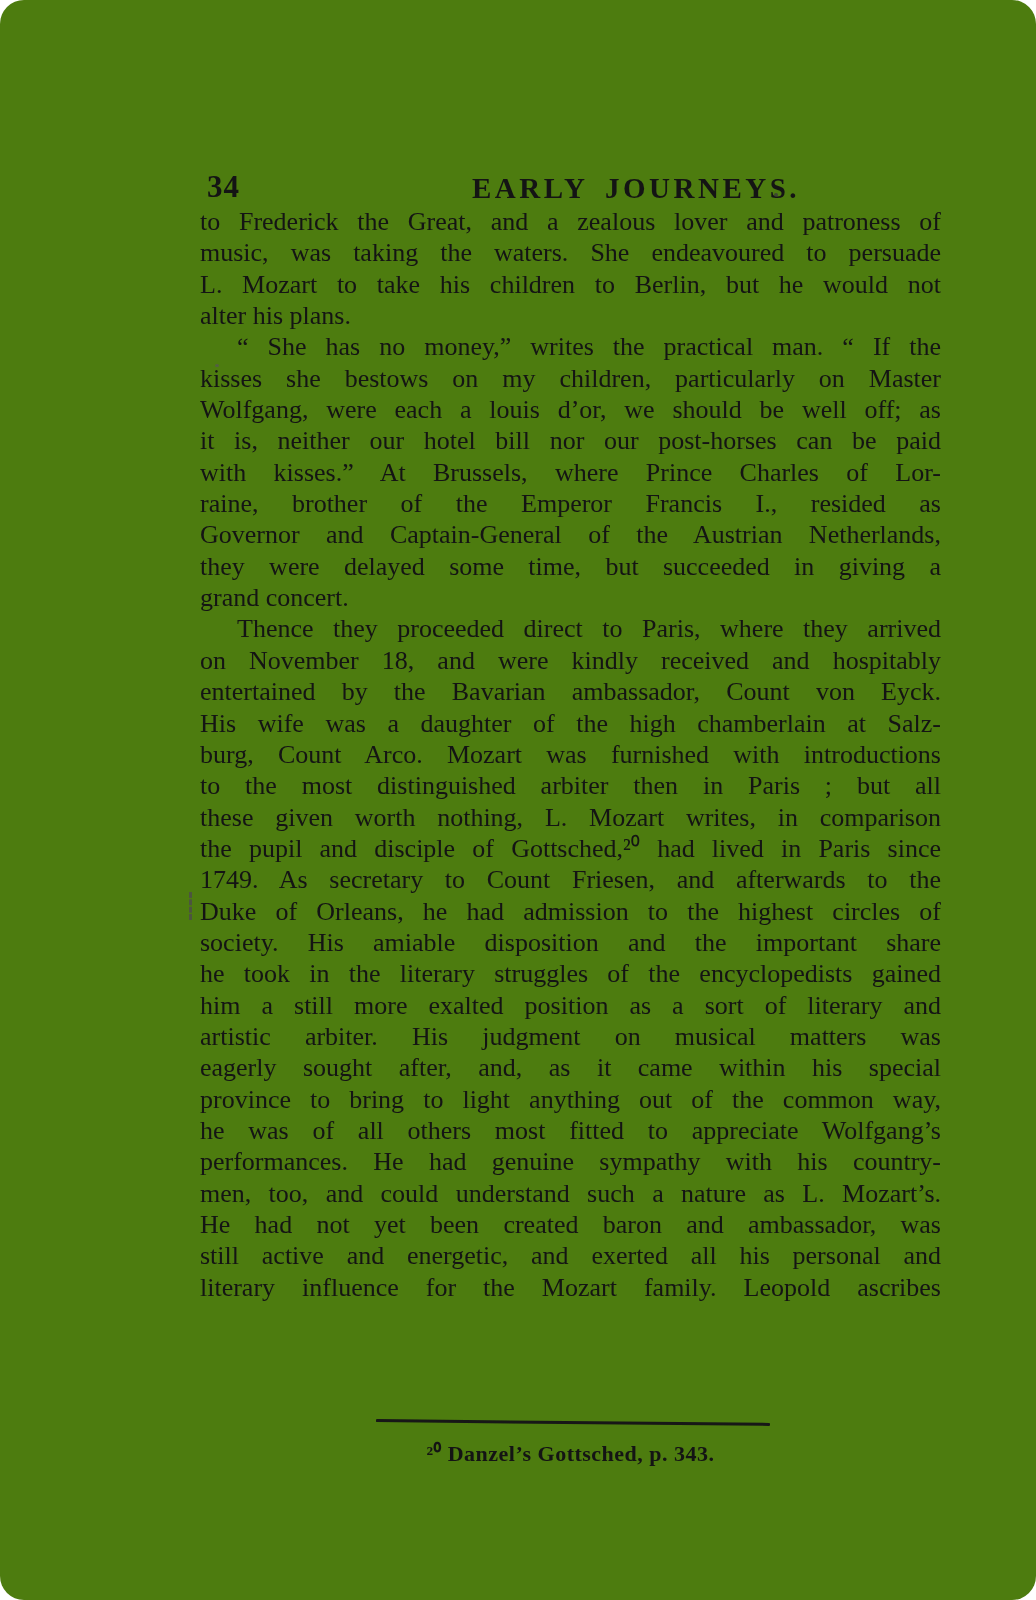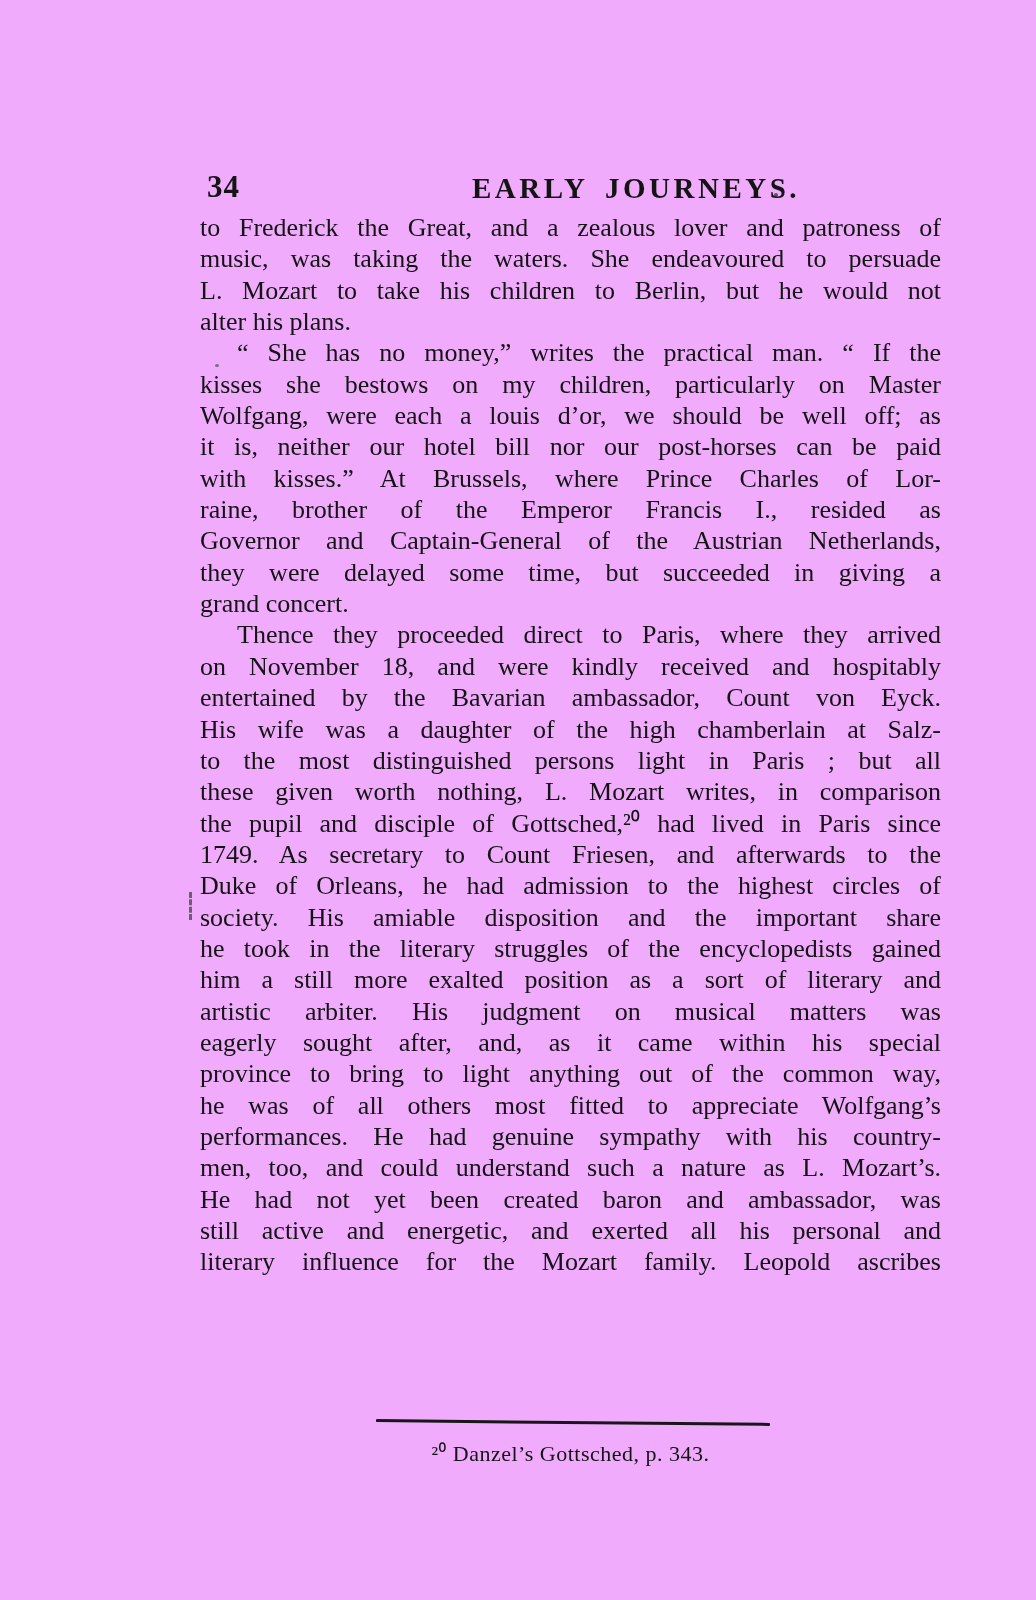--- a/index.html
+++ b/index.html
@@ -4,21 +4,21 @@
 <style>
   html,body{margin:0;padding:0;}
   body{
     width:1036px;height:1600px;
     background:#ffffff;
     font-family:"Liberation Serif", serif;
     color:#141414;
     position:relative;
     overflow:hidden;
   }
-  .page{position:absolute;inset:0;background:#f0abfc;}
+  .page{position:absolute;inset:0;background:#4d7c0f;border-radius:24px;}
 
   .pagenum{
     position:absolute;left:207px;top:169px;
     font-size:31px;font-weight:700;letter-spacing:1px;
   }
   .running-header{
     position:absolute;left:472px;top:172px;
     font-size:29px;font-weight:700;
     letter-spacing:3.5px;word-spacing:7px;
     white-space:nowrap;
@@ -36,41 +36,41 @@
     background:#555;opacity:.75;
   }
   
   .margin-dash{
     position:absolute;left:189px;top:892px;
     height:28px;width:0;
     border-left:3px dashed #4c4c4c;opacity:.8;
   }
 
   #body-text{
-    position:absolute;left:200px;top:212px;width:741px;
+    position:absolute;left:200px;top:206px;width:741px;
     font-size:26px;line-height:31.35px;
   }
   .line{
     text-align:justify;
     text-align-last:justify;
     height:31.35px;
     white-space:normal;
   }
   .line.last{text-align-last:left;}
   .line.indent{text-indent:37px;}
 
   .footnote-rule{
     position:absolute;left:376px;top:1421px;
     width:394px;height:3px;background:#171717;
     transform:rotate(0.55deg);
     border-radius:1px;
   }
   .footnote{
     position:absolute;left:200px;top:1437px;width:741px;
-    text-align:center;font-size:22px;letter-spacing:.5px;
+    text-align:center;font-size:22px;letter-spacing:.5px;font-weight:bold;
   }
 </style>
 </head>
 <body>
 
 <div class="page">
   <div class="pagenum">34</div>
   <div class="running-header">EARLY JOURNEYS.</div>
   <div class="header-speck"></div>
   <div class="margin-dot"></div>
@@ -87,21 +87,22 @@
       <div class="line">it is, neither our hotel bill nor our post-horses can be paid</div>
       <div class="line">with kisses.” At Brussels, where Prince Charles of Lor-</div>
       <div class="line">raine, brother of the Emperor Francis I., resided as</div>
       <div class="line">Governor and Captain-General of the Austrian Netherlands,</div>
       <div class="line">they were delayed some time, but succeeded in giving a</div>
       <div class="line last">grand concert.</div>
       <div class="line indent">Thence they proceeded direct to Paris, where they arrived</div>
       <div class="line">on November 18, and were kindly received and hospitably</div>
       <div class="line">entertained by the Bavarian ambassador, Count von Eyck.</div>
       <div class="line">His wife was a daughter of the high chamberlain at Salz-</div>
-      <div class="line">to the most distinguished persons light in Paris ; but all</div>
+      <div class="line">burg, Count Arco. Mozart was furnished with introductions</div>
+      <div class="line">to the most distinguished arbiter then in Paris ; but all</div>
       <div class="line">these given worth nothing, L. Mozart writes, in comparison</div>
       <div class="line">the pupil and disciple of Gottsched,²⁰ had lived in Paris since</div>
       <div class="line">1749. As secretary to Count Friesen, and afterwards to the</div>
       <div class="line">Duke of Orleans, he had admission to the highest circles of</div>
       <div class="line">society. His amiable disposition and the important share</div>
       <div class="line">he took in the literary struggles of the encyclopedists gained</div>
       <div class="line">him a still more exalted position as a sort of literary and</div>
       <div class="line">artistic arbiter. His judgment on musical matters was</div>
       <div class="line">eagerly sought after, and, as it came within his special</div>
       <div class="line">province to bring to light anything out of the common way,</div>

